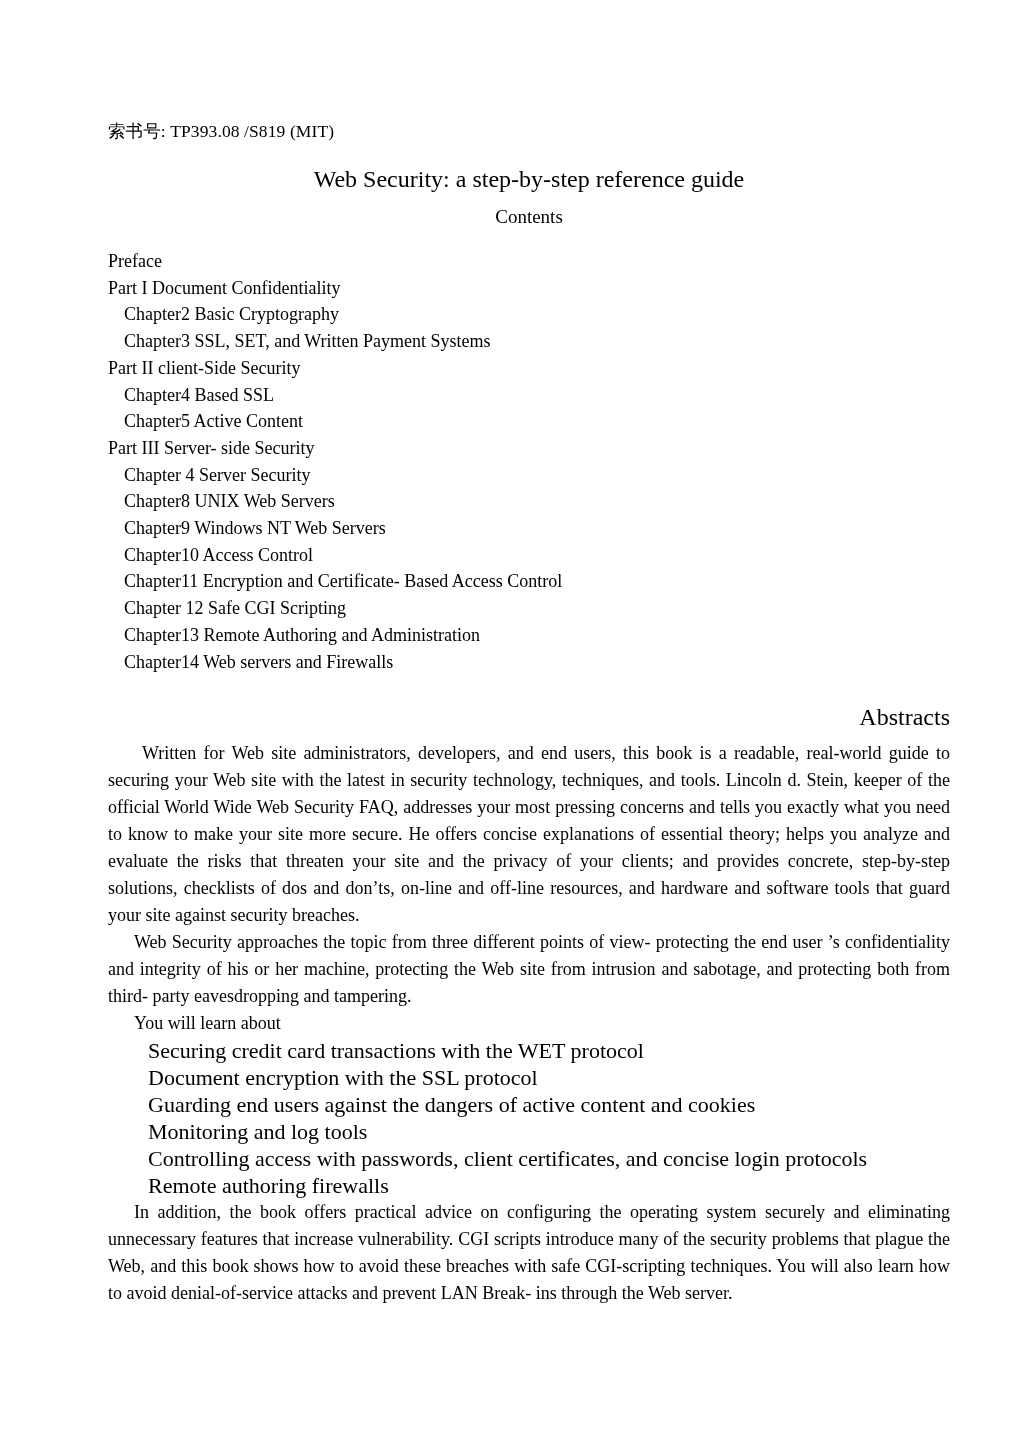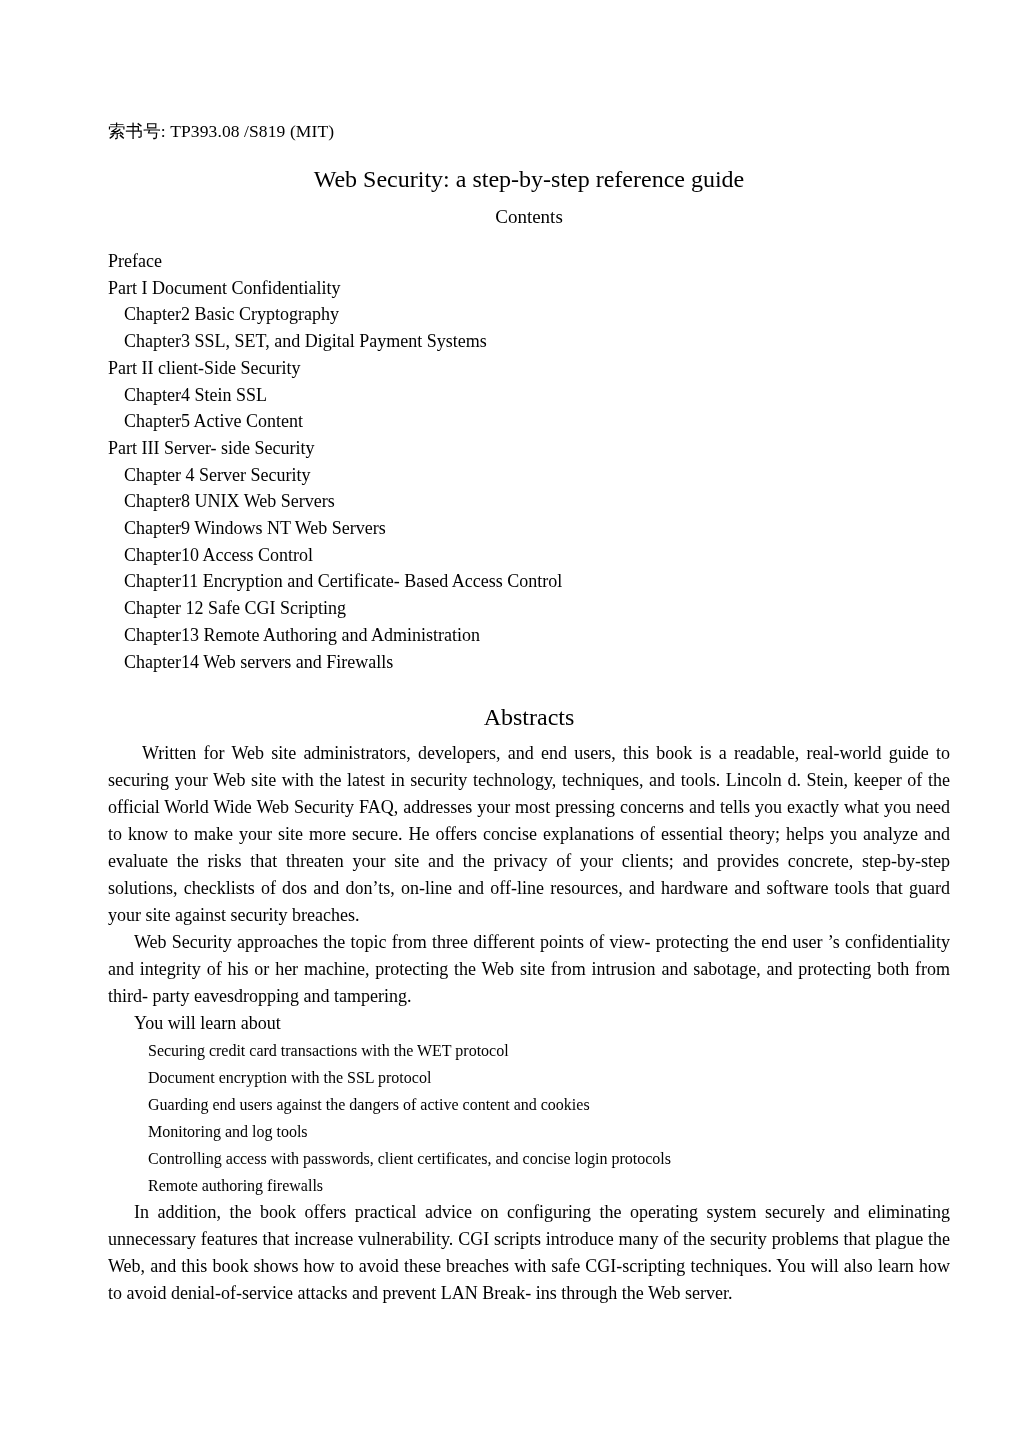--- a/index.html
+++ b/index.html
@@ -49,20 +49,21 @@
   .contents-heading {
     text-align: center;
     font-size: 19px;
     line-height: 38px;
     font-weight: normal;
     margin: 0;
   }
   .section-heading {
     margin-top: 23px;
     margin-bottom: 4px;
+    text-align: right;
   }
 
   
   .toc {
     margin-top: 12px;
   }
   .toc-entry {
     font-size: 18px;
     line-height: 26.7px;
     white-space: nowrap;
@@ -89,21 +90,21 @@
 
   
   .learn-lead {
     font-size: 18px;
     line-height: 27px;
     padding-left: 26px;
     margin: 0;
     white-space: nowrap;
   }
   .learn-item {
-    font-size: 16px;
+    font-size: 22px;
     line-height: 27px;
     padding-left: 40px;
     margin: 0;
     white-space: nowrap;
   }
 </style>
 </head>
 <body>
 
 <div class="page">
@@ -112,23 +113,23 @@
     <div class="callnum">索书号: TP393.08 /S819 (MIT)</div>
 
     <div class="doc-title">Web Security: a step-by-step reference guide</div>
 
     <div class="contents-heading">Contents</div>
 
     <div class="toc">
       <div class="toc-entry lvl1">Preface</div>
       <div class="toc-entry lvl1">Part I Document Confidentiality</div>
       <div class="toc-entry lvl2">Chapter2 Basic Cryptography</div>
-      <div class="toc-entry lvl2">Chapter3 SSL, SET, and Digital Payment Systems</div>
+      <div class="toc-entry lvl2">Chapter3 SSL, SET, and Written Payment Systems</div>
       <div class="toc-entry lvl1">Part II client-Side Security</div>
-      <div class="toc-entry lvl2">Chapter4 Stein SSL</div>
+      <div class="toc-entry lvl2">Chapter4 Based SSL</div>
       <div class="toc-entry lvl2">Chapter5 Active Content</div>
       <div class="toc-entry lvl1">Part III Server- side Security</div>
       <div class="toc-entry lvl2">Chapter 4 Server Security</div>
       <div class="toc-entry lvl2">Chapter8 UNIX Web Servers</div>
       <div class="toc-entry lvl2">Chapter9 Windows NT Web Servers</div>
       <div class="toc-entry lvl2">Chapter10 Access Control</div>
       <div class="toc-entry lvl2">Chapter11 Encryption and Certificate- Based Access Control</div>
       <div class="toc-entry lvl2">Chapter 12 Safe CGI Scripting</div>
       <div class="toc-entry lvl2">Chapter13 Remote Authoring and Administration</div>
       <div class="toc-entry lvl2">Chapter14 Web servers and Firewalls</div>

